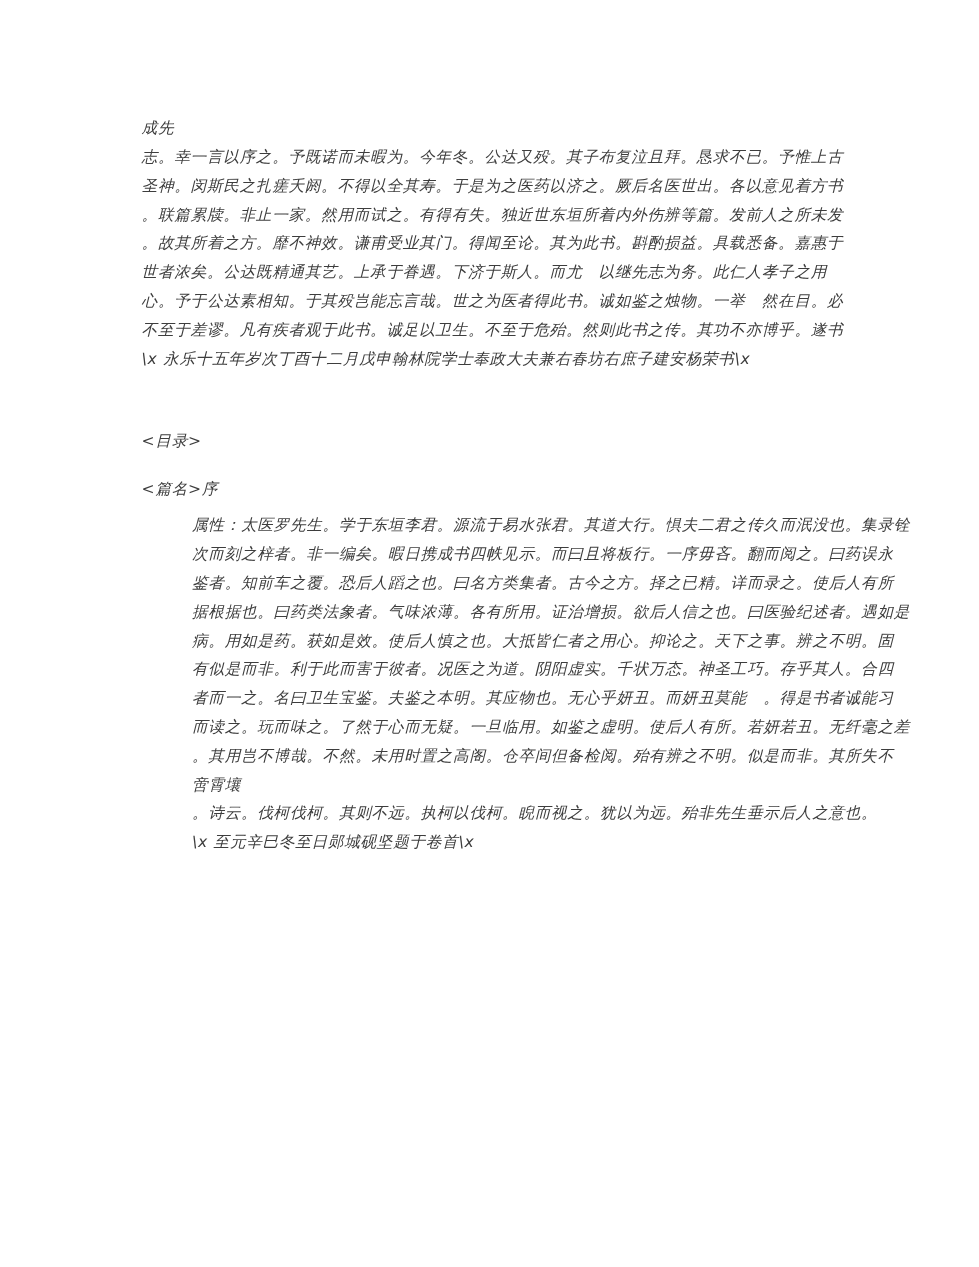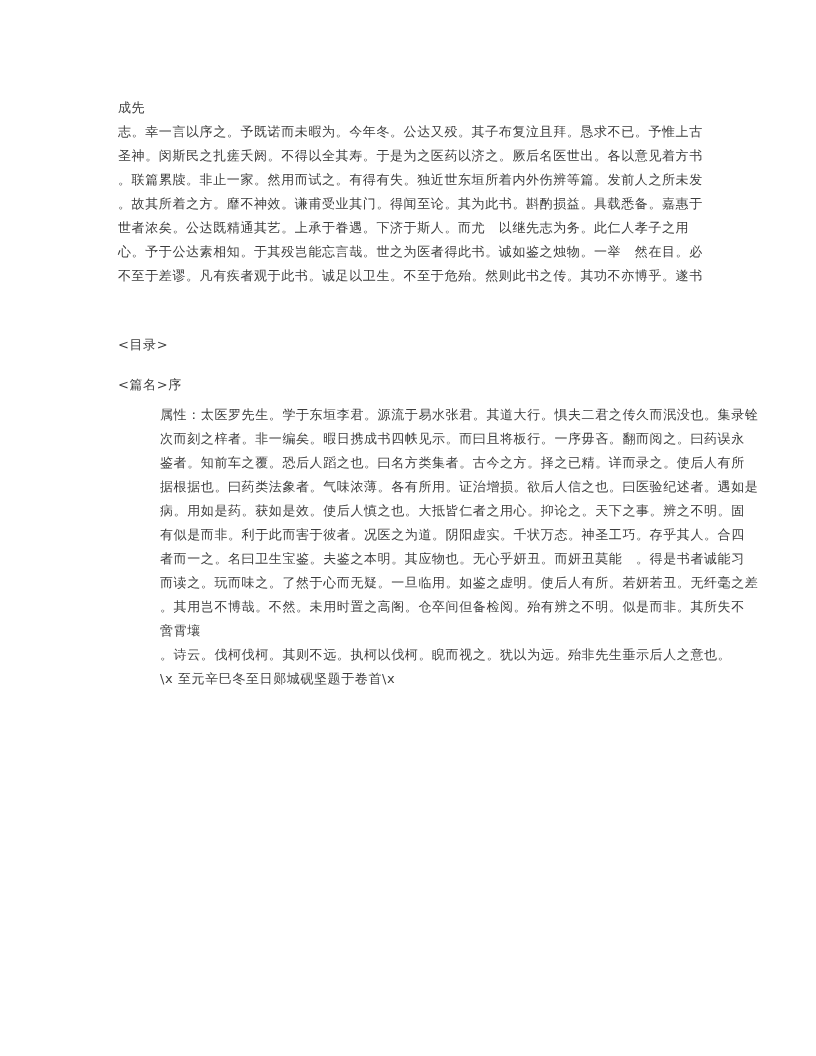--- a/index.html
+++ b/index.html
@@ -7,20 +7,21 @@
     width: 816px;
     background: #ffffff;
     font-family: "DejaVu Sans", sans-serif;
   }
   .page {
     position: relative;
     width: 816px;
     height: 1056px;
     background: #ffffff;
     overflow: hidden;
+    font-style: italic;
   }
   .textcol {
     position: absolute;
     left: 118px;
     top: 96px;
     width: 660px;
     font-size: 13px;
     letter-spacing: 0.6px;
     line-height: 24px;
     color: #3d3d3d;
@@ -41,20 +42,21 @@
 
     <div class="block1">
       <div class="line">成先</div>
       <div class="line">志。幸一言以序之。予既诺而未暇为。今年冬。公达又殁。其子布复泣且拜。恳求不已。予惟上古</div>
       <div class="line">圣神。闵斯民之扎瘥夭阏。不得以全其寿。于是为之医药以济之。厥后名医世出。各以意见着方书</div>
       <div class="line">。联篇累牍。非止一家。然用而试之。有得有失。独近世东垣所着内外伤辨等篇。发前人之所未发</div>
       <div class="line">。故其所着之方。靡不神效。谦甫受业其门。得闻至论。其为此书。斟酌损益。具载悉备。嘉惠于</div>
       <div class="line">世者浓矣。公达既精通其艺。上承于眷遇。下济于斯人。而尤　以继先志为务。此仁人孝子之用</div>
       <div class="line">心。予于公达素相知。于其殁岂能忘言哉。世之为医者得此书。诚如鉴之烛物。一举　然在目。必</div>
       <div class="line">不至于差谬。凡有疾者观于此书。诚足以卫生。不至于危殆。然则此书之传。其功不亦博乎。遂书</div>
+      <div class="line">\x 永乐十五年岁次丁酉十二月戊申翰林院学士奉政大夫兼右春坊右庶子建安杨荣书\x</div>
     </div>
 
     <div class="line toc-marker">&lt;目录&gt;</div>
 
     <div class="line pian-marker">&lt;篇名&gt;序</div>
 
     <div class="block2">
       <div class="line">属性：太医罗先生。学于东垣李君。源流于易水张君。其道大行。惧夫二君之传久而泯没也。集录铨</div>
       <div class="line">次而刻之梓者。非一编矣。暇日携成书四帙见示。而曰且将板行。一序毋吝。翻而阅之。曰药误永</div>
       <div class="line">鉴者。知前车之覆。恐后人蹈之也。曰名方类集者。古今之方。择之已精。详而录之。使后人有所</div>

